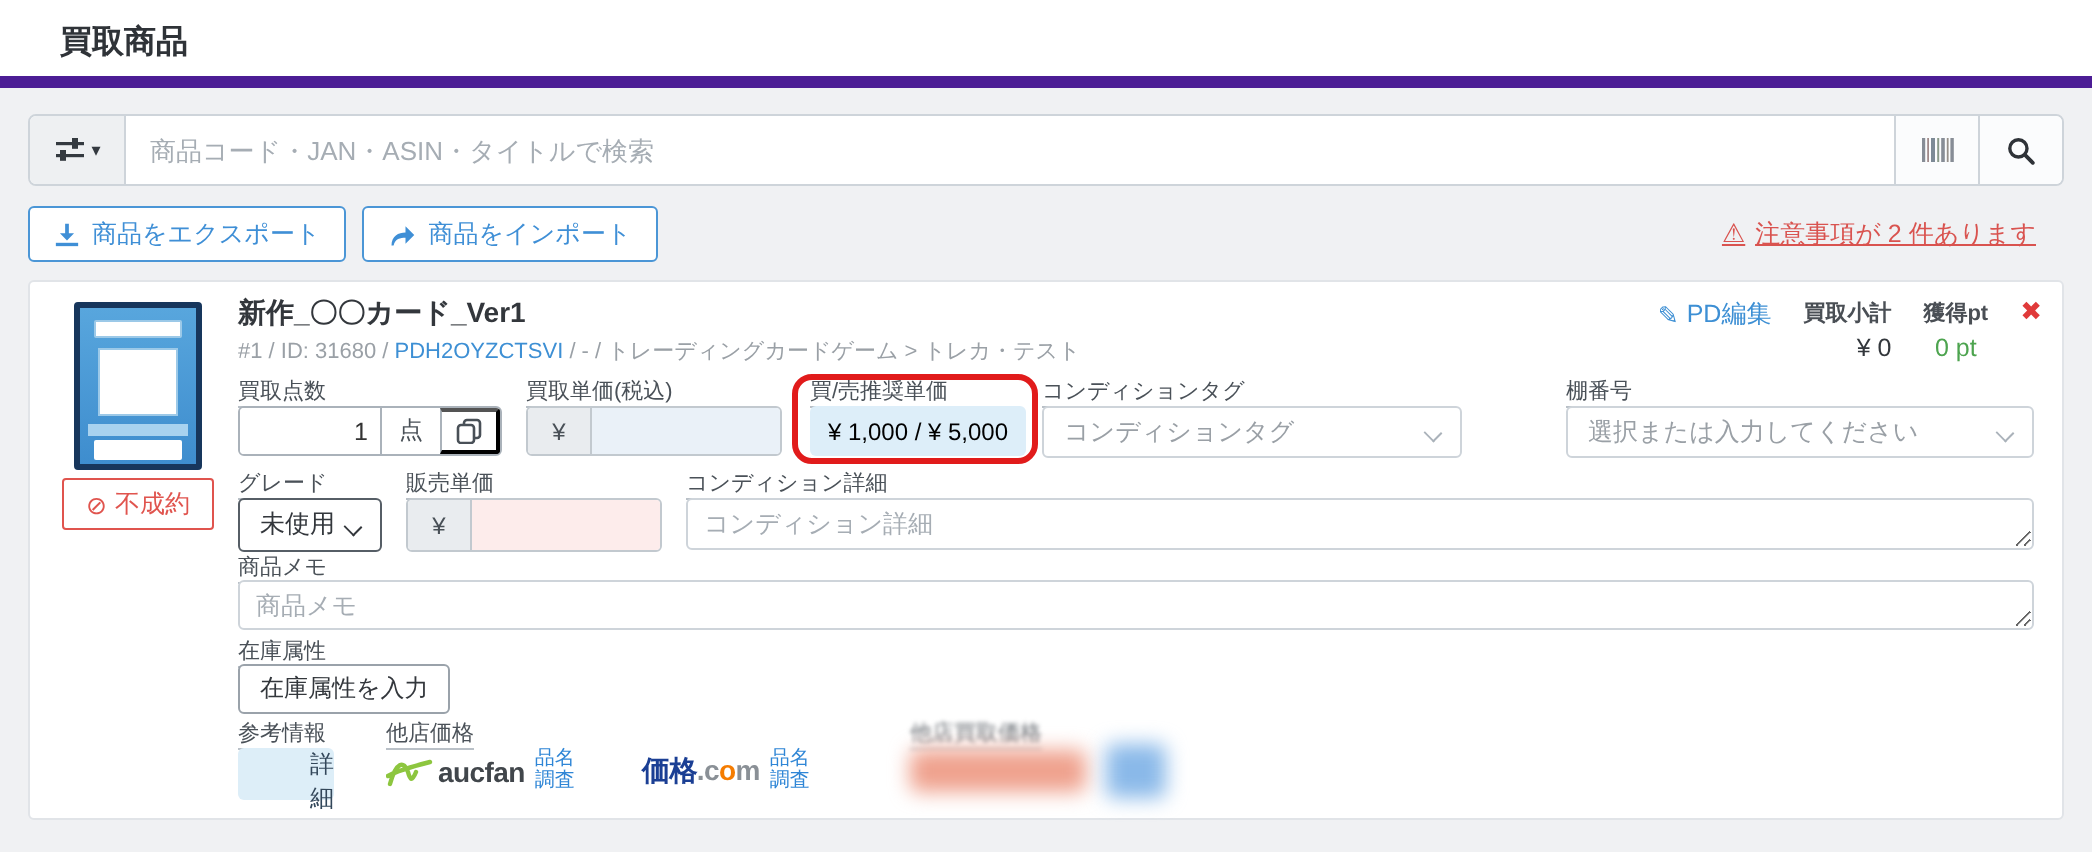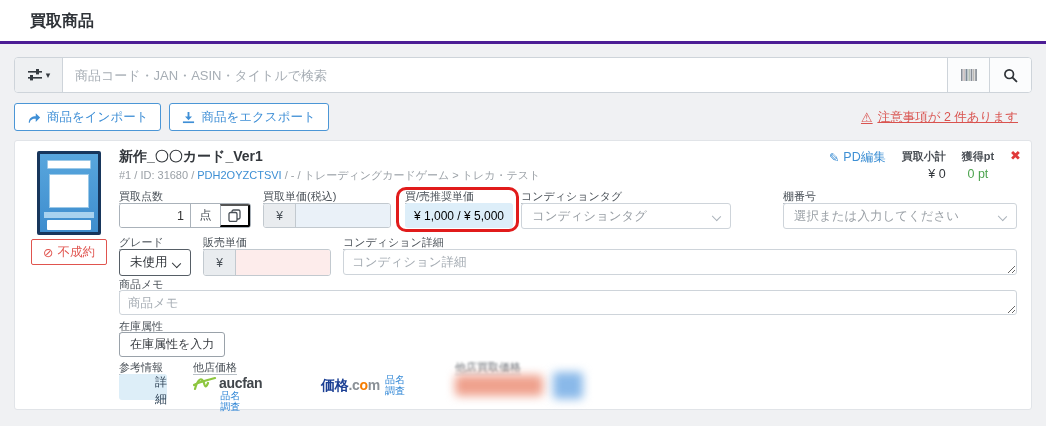--- a/index.html
+++ b/index.html
@@ -1,21 +1,21 @@
 <!DOCTYPE html>
 <html><head>
 <meta charset="utf-8">
 <style>
   * { box-sizing: border-box; margin: 0; padding: 0; }
   body { font-family: "Liberation Sans", "DejaVu Sans", sans-serif; }
   .page { position: relative; width: 1046px; height: 426px; background: #f0f1f3; overflow: hidden; }
   .abs { position: absolute; }
 
   
-  .header { position: absolute; left: 0; top: 0; width: 100%; height: 44px; background: #fff; border-bottom: 3px solid #4c1d95; }
+  .header { position: absolute; left: 0; top: 0; width: 100%; height: 44px; background: #fff; border-bottom: 6px solid #4c1d95; }
   .page-title { position: absolute; left: 30px; top: 11px; font-size: 16px; font-weight: bold; color: #2f3338; }
 
   
   .search-row { position: absolute; left: 14px; top: 57px; width: 1018px; height: 36px; display: flex; border: 1px solid #ced4da; border-radius: 4px; background: #fff; overflow: hidden; }
   .search-filter-btn { width: 48px; background: #eef0f2; border: none; border-right: 1px solid #ced4da; display: flex; align-items: center; justify-content: center; gap: 3px; cursor: pointer; color: #343a40; }
   .search-input { flex: 1; border: none; outline: none; padding: 0 12px; font-size: 13px; color: #ef4444; background: #fff; }
   .search-input::placeholder { color: #a6adb4; }
   .icon-btn { width: 42px; background: #fbfcfd; border: none; border-left: 1px solid #ced4da; display: flex; align-items: center; justify-content: center; cursor: pointer; }
 
   
@@ -125,34 +125,34 @@
           <circle cx="6.2" cy="6.2" r="4.3" fill="none" stroke="#2f3338" stroke-width="1.7"></circle>
           <line x1="9.6" y1="9.6" x2="13.4" y2="13.4" stroke="#2f3338" stroke-width="1.9" stroke-linecap="round"></line>
         </svg>
       </span>
     </button>
   </div>
 
   <div class="toolbar">
     <button class="btn-blue">
       <span>
-        <svg width="14" height="13" viewBox="0 0 16 14">
-          <path d="M2 13 C2 7.5 6 5.5 10 5.5 L10 2 L15 7 L10 12 L10 8.5 C7 8.5 4 9 3.2 13 Z" fill="#3f8fd6"></path>
-        </svg>
-      </span>
-      <span>商品をインポート</span>
-    </button>
-    <button class="btn-blue">
-      <span>
         <svg width="13" height="13" viewBox="0 0 14 14">
           <path d="M6 1 L8 1 L8 6 L10.8 6 L7 10 L3.2 6 L6 6 Z" fill="#3f8fd6"></path>
           <rect x="1" y="11.2" width="12" height="1.8" fill="#3f8fd6"></rect>
         </svg>
       </span>
       <span>商品をエクスポート</span>
+    </button>
+    <button class="btn-blue">
+      <span>
+        <svg width="14" height="13" viewBox="0 0 16 14">
+          <path d="M2 13 C2 7.5 6 5.5 10 5.5 L10 2 L15 7 L10 12 L10 8.5 C7 8.5 4 9 3.2 13 Z" fill="#3f8fd6"></path>
+        </svg>
+      </span>
+      <span>商品をインポート</span>
     </button>
     <div class="spacer"></div>
     <a class="warning" href="#" style="cursor:pointer;">
       <span class="wicon">⚠</span>
       <span class="wtxt">注意事項が 2 件あります</span>
     </a>
   </div>
 
   <div class="card">
 
@@ -242,21 +242,21 @@
     <textarea class="ta" style="left: 104px; top: 149px; width: 898px; height: 25px;" placeholder="商品メモ"></textarea>
 
     <span class="lbl abs" style="left:104px; top:179px;">在庫属性</span>
     <button class="btn-plain" style="left:104px; top:191px;">在庫属性を入力</button>
 
     <span class="lbl abs" style="left:104px; top:220px;">参考情報</span>
     <button class="btn-detail">詳細</button>
 
     <span class="lbl abs" style="left:178px; top:220px;">他店価格</span>
 
-    <div class="ref-links" style="left:178px;flex-direction:column;">
+    <div class="ref-links" style="left:178px;">
       <a href="#" style="display:flex;align-items:center;text-decoration:none;">
         <span style="margin-right:2px;">
           <svg width="24" height="16" viewBox="0 0 24 16">
             <path d="M2 14 C5 3, 9 2, 11 8 C12 12, 13 13, 15 8 M1 10 C6 7, 14 5, 22 3" fill="none" stroke="#8dc63f" stroke-width="2.2" stroke-linecap="round"></path>
           </svg>
         </span>
         <span class="aucfan-txt">aucfan</span>
       </a>
       <a href="#" class="research" style="text-decoration:none;">
         <div>品名</div>

